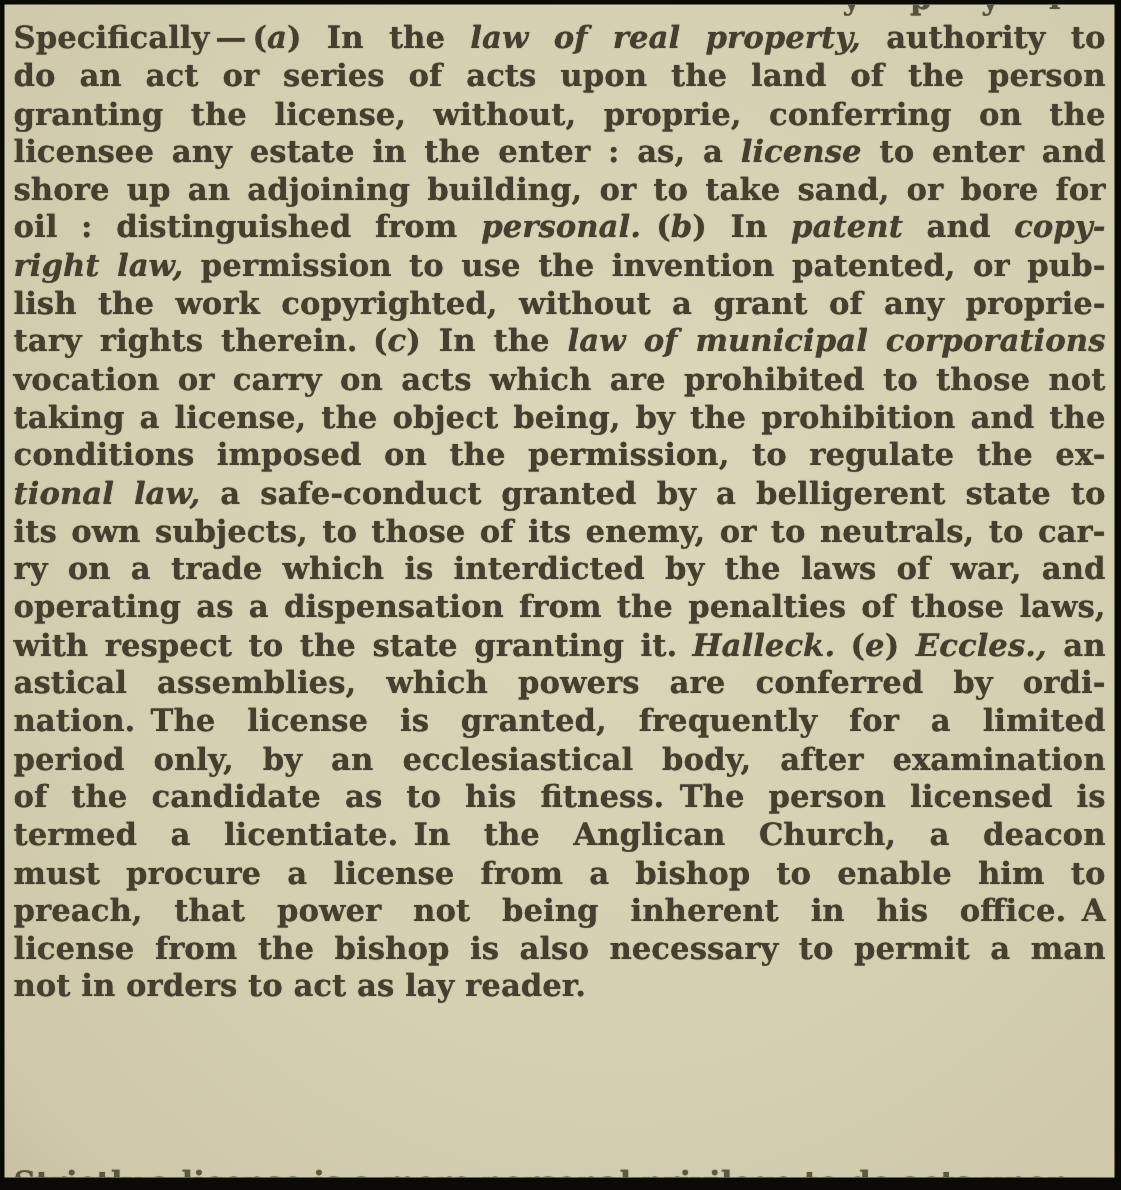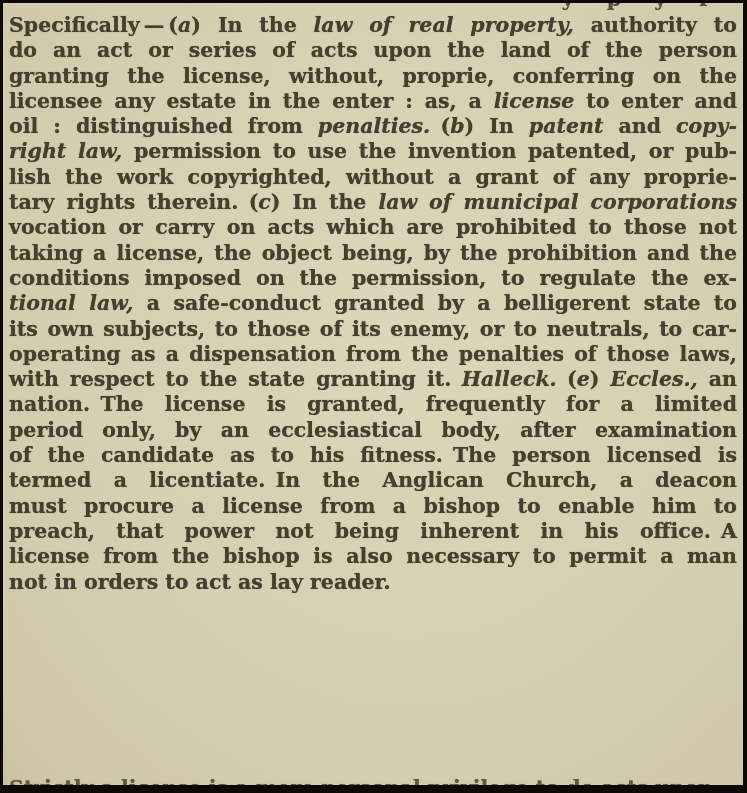--- a/index.html
+++ b/index.html
@@ -94,31 +94,34 @@
 
     <div class="cutoff cutoff-top">
       <span class="clip-inner">y p y l</span>
     </div>
 
     <div class="text-column">
         <div class="line"><span>Specifically — (</span><i>a</i><span>) In the </span><i>law of real property,</i><span> authority to</span></div>
         <div class="line"><span>do an act or series of acts upon the land of the person</span></div>
         <div class="line"><span>granting the license, without, proprie, conferring on the</span></div>
         <div class="line"><span>licensee any estate in the enter : as, a </span><i>license</i><span> to enter and</span></div>
-        <div class="line"><span>oil : distinguished from </span><i>penalties.</i><span> (</span><i>b</i><span>) In </span><i>patent</i><span> and </span><i>copy-</i></div>
+        <div class="line"><span>shore up an adjoining building, or to take sand, or bore for</span></div>
+        <div class="line"><span>oil : distinguished from </span><i>personal.</i><span> (</span><i>b</i><span>) In </span><i>patent</i><span> and </span><i>copy-</i></div>
         <div class="line"><i>right law,</i><span> permission to use the invention patented, or pub-</span></div>
         <div class="line"><span>lish the work copyrighted, without a grant of any proprie-</span></div>
         <div class="line"><span>tary rights therein. (</span><i>c</i><span>) In the </span><i>law of municipal corporations</i></div>
         <div class="line"><span>vocation or carry on acts which are prohibited to those not</span></div>
         <div class="line"><span>taking a license, the object being, by the prohibition and the</span></div>
         <div class="line"><span>conditions imposed on the permission, to regulate the ex-</span></div>
         <div class="line"><i>tional law,</i><span> a safe-conduct granted by a belligerent state to</span></div>
         <div class="line"><span>its own subjects, to those of its enemy, or to neutrals, to car-</span></div>
+        <div class="line"><span>ry on a trade which is interdicted by the laws of war, and</span></div>
         <div class="line"><span>operating as a dispensation from the penalties of those laws,</span></div>
         <div class="line"><span>with respect to the state granting it. </span><i>Halleck.</i><span> (</span><i>e</i><span>) </span><i>Eccles.,</i><span> an</span></div>
+        <div class="line"><span>astical assemblies, which powers are conferred by ordi-</span></div>
         <div class="line"><span>nation. The license is granted, frequently for a limited</span></div>
         <div class="line"><span>period only, by an ecclesiastical body, after examination</span></div>
         <div class="line"><span>of the candidate as to his fitness. The person licensed is</span></div>
         <div class="line"><span>termed a licentiate. In the Anglican Church, a deacon</span></div>
         <div class="line"><span>must procure a license from a bishop to enable him to</span></div>
         <div class="line"><span>preach, that power not being inherent in his office. A</span></div>
         <div class="line"><span>license from the bishop is also necessary to permit a man</span></div>
         <div class="line noj"><span>not in orders to act as lay reader.</span></div>
       </div>
 

